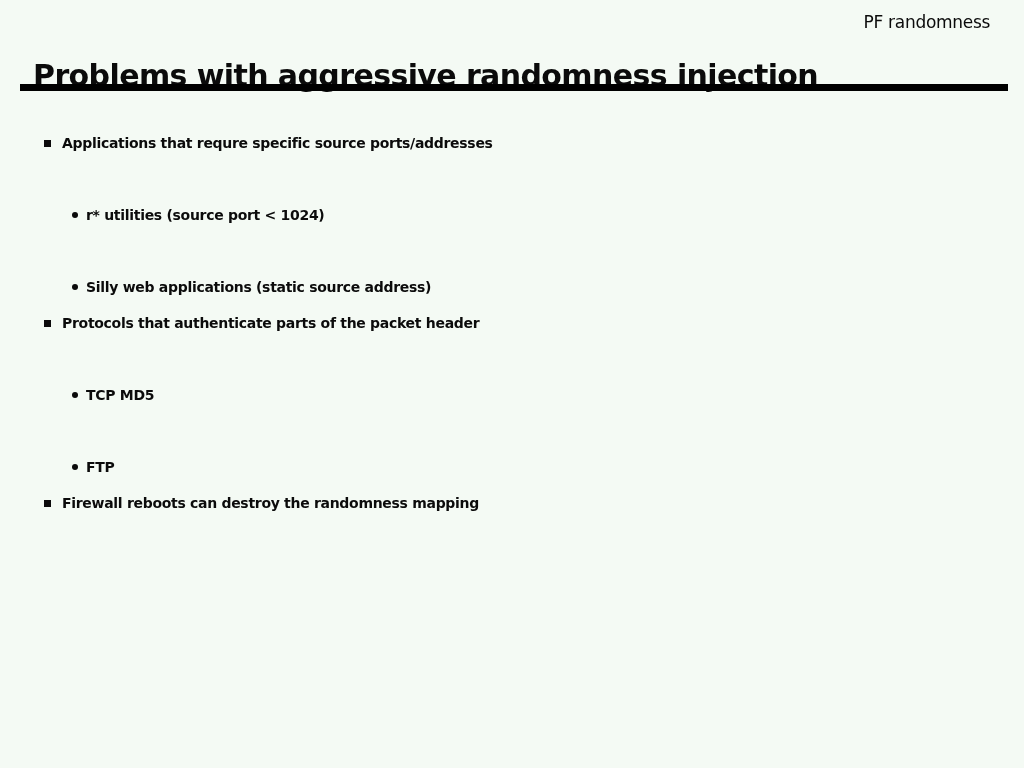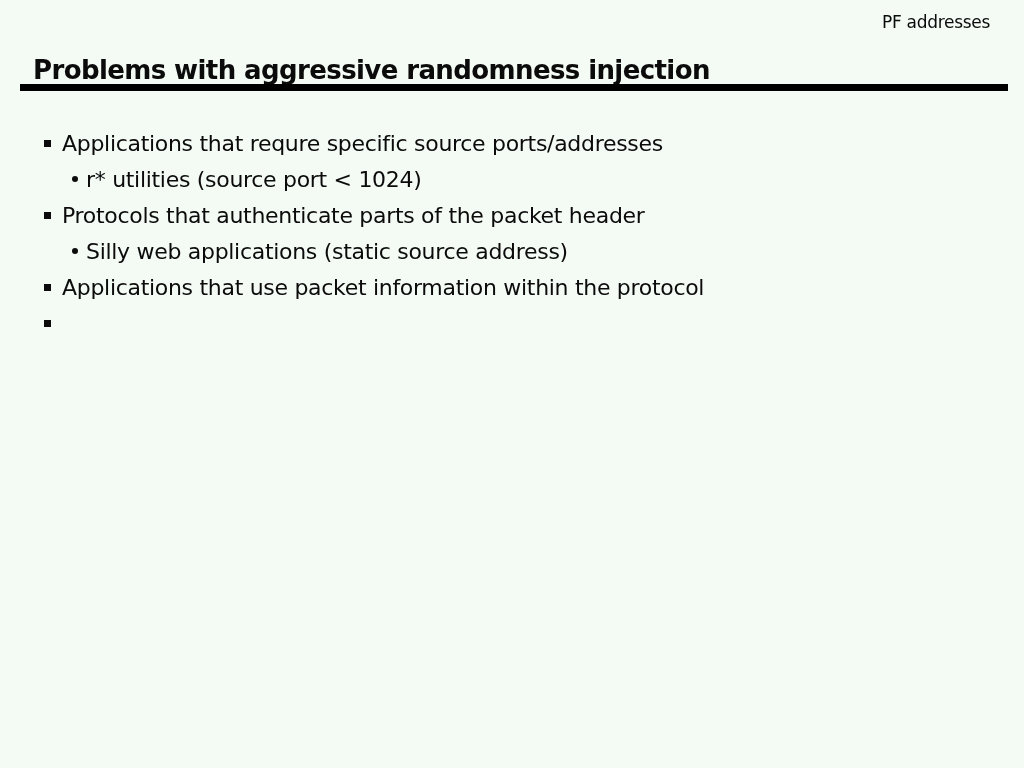--- a/index.html
+++ b/index.html
@@ -20,21 +20,21 @@
     top: 12px;
     right: 34px;
     font-size: 17px;
     letter-spacing: -0.3px;
     white-space: nowrap;
   }
   .slide-title {
     position: absolute;
     top: 38px;
     left: 33px;
-    font-size: 26px;
+    font-size: 30px;
     font-weight: 700;
     letter-spacing: -0.6px;
     white-space: nowrap;
   }
   .title-rule {
     position: absolute;
     top: 84px;
     left: 20px;
     width: 988px;
     height: 7px;
@@ -47,25 +47,26 @@
     width: 1024px;
   }
   .row {
     position: relative;
     height: 36px;
     display: flex;
     align-items: center;
     white-space: nowrap;
   }
   .row .txt {
-    font-size: 22px;
+    font-size: 14px;
     letter-spacing: -0.3px;
+    font-weight: bold;
   }
   .row.l1 { padding-left: 62px; }
-  .row.l2 { padding-left: 86px; }
+  .row.l2 { padding-left: 86px; margin-top: 36px; }
   .sq {
     position: absolute;
     left: 44px;
     top: 50%;
     margin-top: -3px;
     width: 7px;
     height: 7px;
     background: #0b0b0b;
   }
   .dot {
@@ -75,55 +76,60 @@
     margin-top: -3px;
     width: 6px;
     height: 6px;
     border-radius: 50%;
     background: #0b0b0b;
   }
 </style>
 </head>
 <body>
 
-<div class="corner-label">PF addresses</div>
+<div class="corner-label">PF randomness</div>
 
 <h1 class="slide-title">Problems with aggressive randomness injection</h1>
 
 <div class="title-rule"></div>
 
 <div class="bullet-list">
 
   <div class="row l1">
     <span class="sq"></span>
     <span class="txt">Applications that requre specific source ports/addresses</span>
   </div>
 
   <div class="row l2">
     <span class="dot"></span>
     <span class="txt">r* utilities (source port &lt; 1024)</span>
   </div>
 
 
+  <div class="row l2">
+    <span class="dot"></span>
+    <span class="txt">Silly web applications (static source address)</span>
+  </div>
+
   <div class="row l1">
     <span class="sq"></span>
     <span class="txt">Protocols that authenticate parts of the packet header</span>
   </div>
 
   <div class="row l2">
     <span class="dot"></span>
-    <span class="txt">Silly web applications (static source address)</span>
+    <span class="txt">TCP MD5</span>
   </div>
 
 
 
-  <div class="row l1">
-    <span class="sq"></span>
-    <span class="txt">Applications that use packet information within the protocol</span>
+
+  <div class="row l2">
+    <span class="dot"></span>
+    <span class="txt">FTP</span>
   </div>
-
-
 
   <div class="row l1">
     <span class="sq"></span>
+    <span class="txt">Firewall reboots can destroy the randomness mapping</span>
   </div>
 
 </div>
 
 </body></html>

